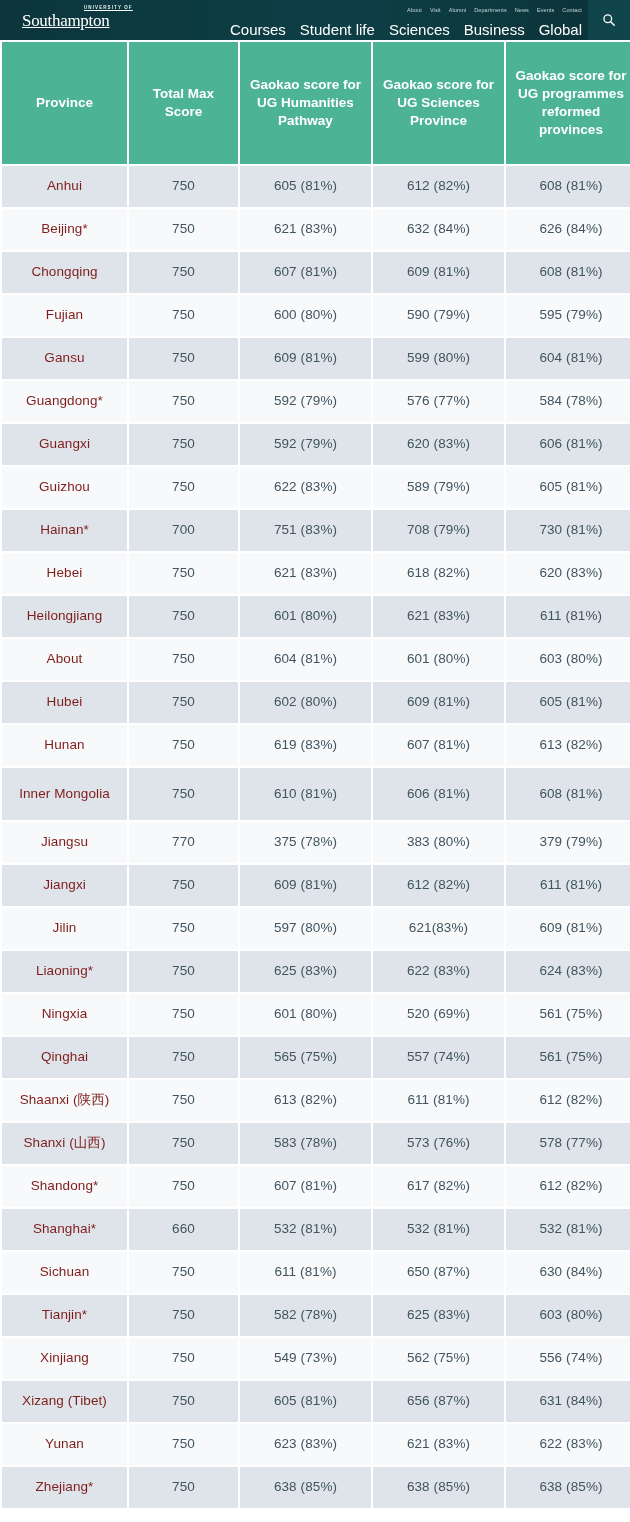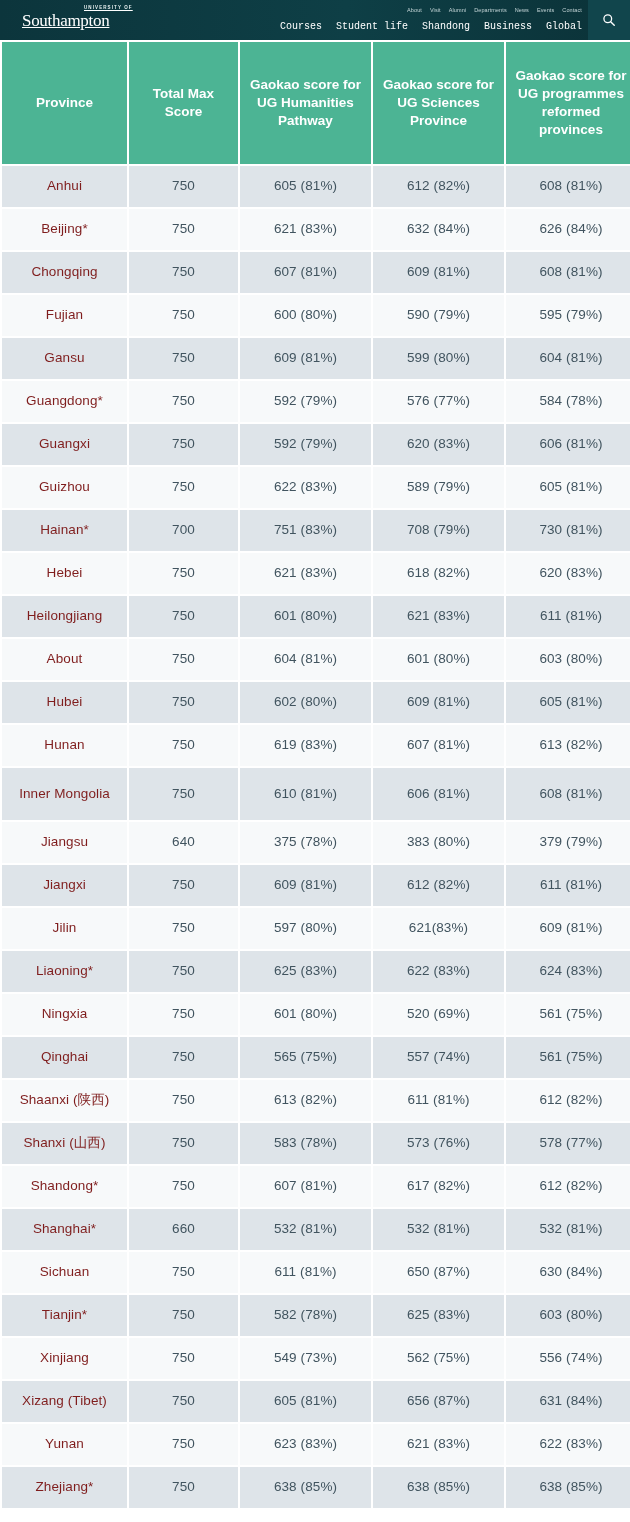--- a/index.html
+++ b/index.html
@@ -69,24 +69,23 @@
   .main-nav {
     position: absolute;
     right: 48px;
     top: 21px;
     display: flex;
     gap: 14px;
     align-items: center;
   }
   .main-nav a {
     color: #ffffff;
-    font-size: 10px;
+    font-size: 15px;
     text-decoration: none;
     white-space: nowrap;
-    font-family: Liberation Mono, monospace;
   }
   .search-btn {
     position: absolute;
     right: 0;
     top: 0;
     width: 42px;
     height: 40px;
     background: #11454c;
     display: flex;
     align-items: center;
@@ -160,21 +159,21 @@
       <a href="#">Alumni</a>
       <a href="#">Departments</a>
       <a href="#">News</a>
       <a href="#">Events</a>
       <a href="#">Contact</a>
     </nav>
 
     <nav class="main-nav">
       <a href="#">Courses</a>
       <a href="#">Student life</a>
-      <a href="#">Shandong</a>
+      <a href="#">Sciences</a>
       <a href="#">Business</a>
       <a href="#">Global</a>
     </nav>
 
     <button class="search-btn">
       <svg width="14" height="14" viewBox="0 0 16 16">
         <circle cx="6.6" cy="6.6" r="4.4" fill="none" stroke="#ffffff" stroke-width="1.5"></circle>
         <line x1="9.9" y1="9.9" x2="14" y2="14" stroke="#ffffff" stroke-width="1.6" stroke-linecap="round"></line>
       </svg>
     </button>
@@ -299,21 +298,21 @@
           </tr>
           <tr class="odd tall">
             <td class="province">Inner Mongolia</td>
             <td>750</td>
             <td>610 (81%)</td>
             <td>606 (81%)</td>
             <td>608 (81%)</td>
           </tr>
           <tr class="even">
             <td class="province">Jiangsu</td>
-            <td>640</td>
+            <td>770</td>
             <td>375 (78%)</td>
             <td>383 (80%)</td>
             <td>379 (79%)</td>
           </tr>
           <tr class="odd">
             <td class="province">Jiangxi</td>
             <td>750</td>
             <td>609 (81%)</td>
             <td>612 (82%)</td>
             <td>611 (81%)</td>

